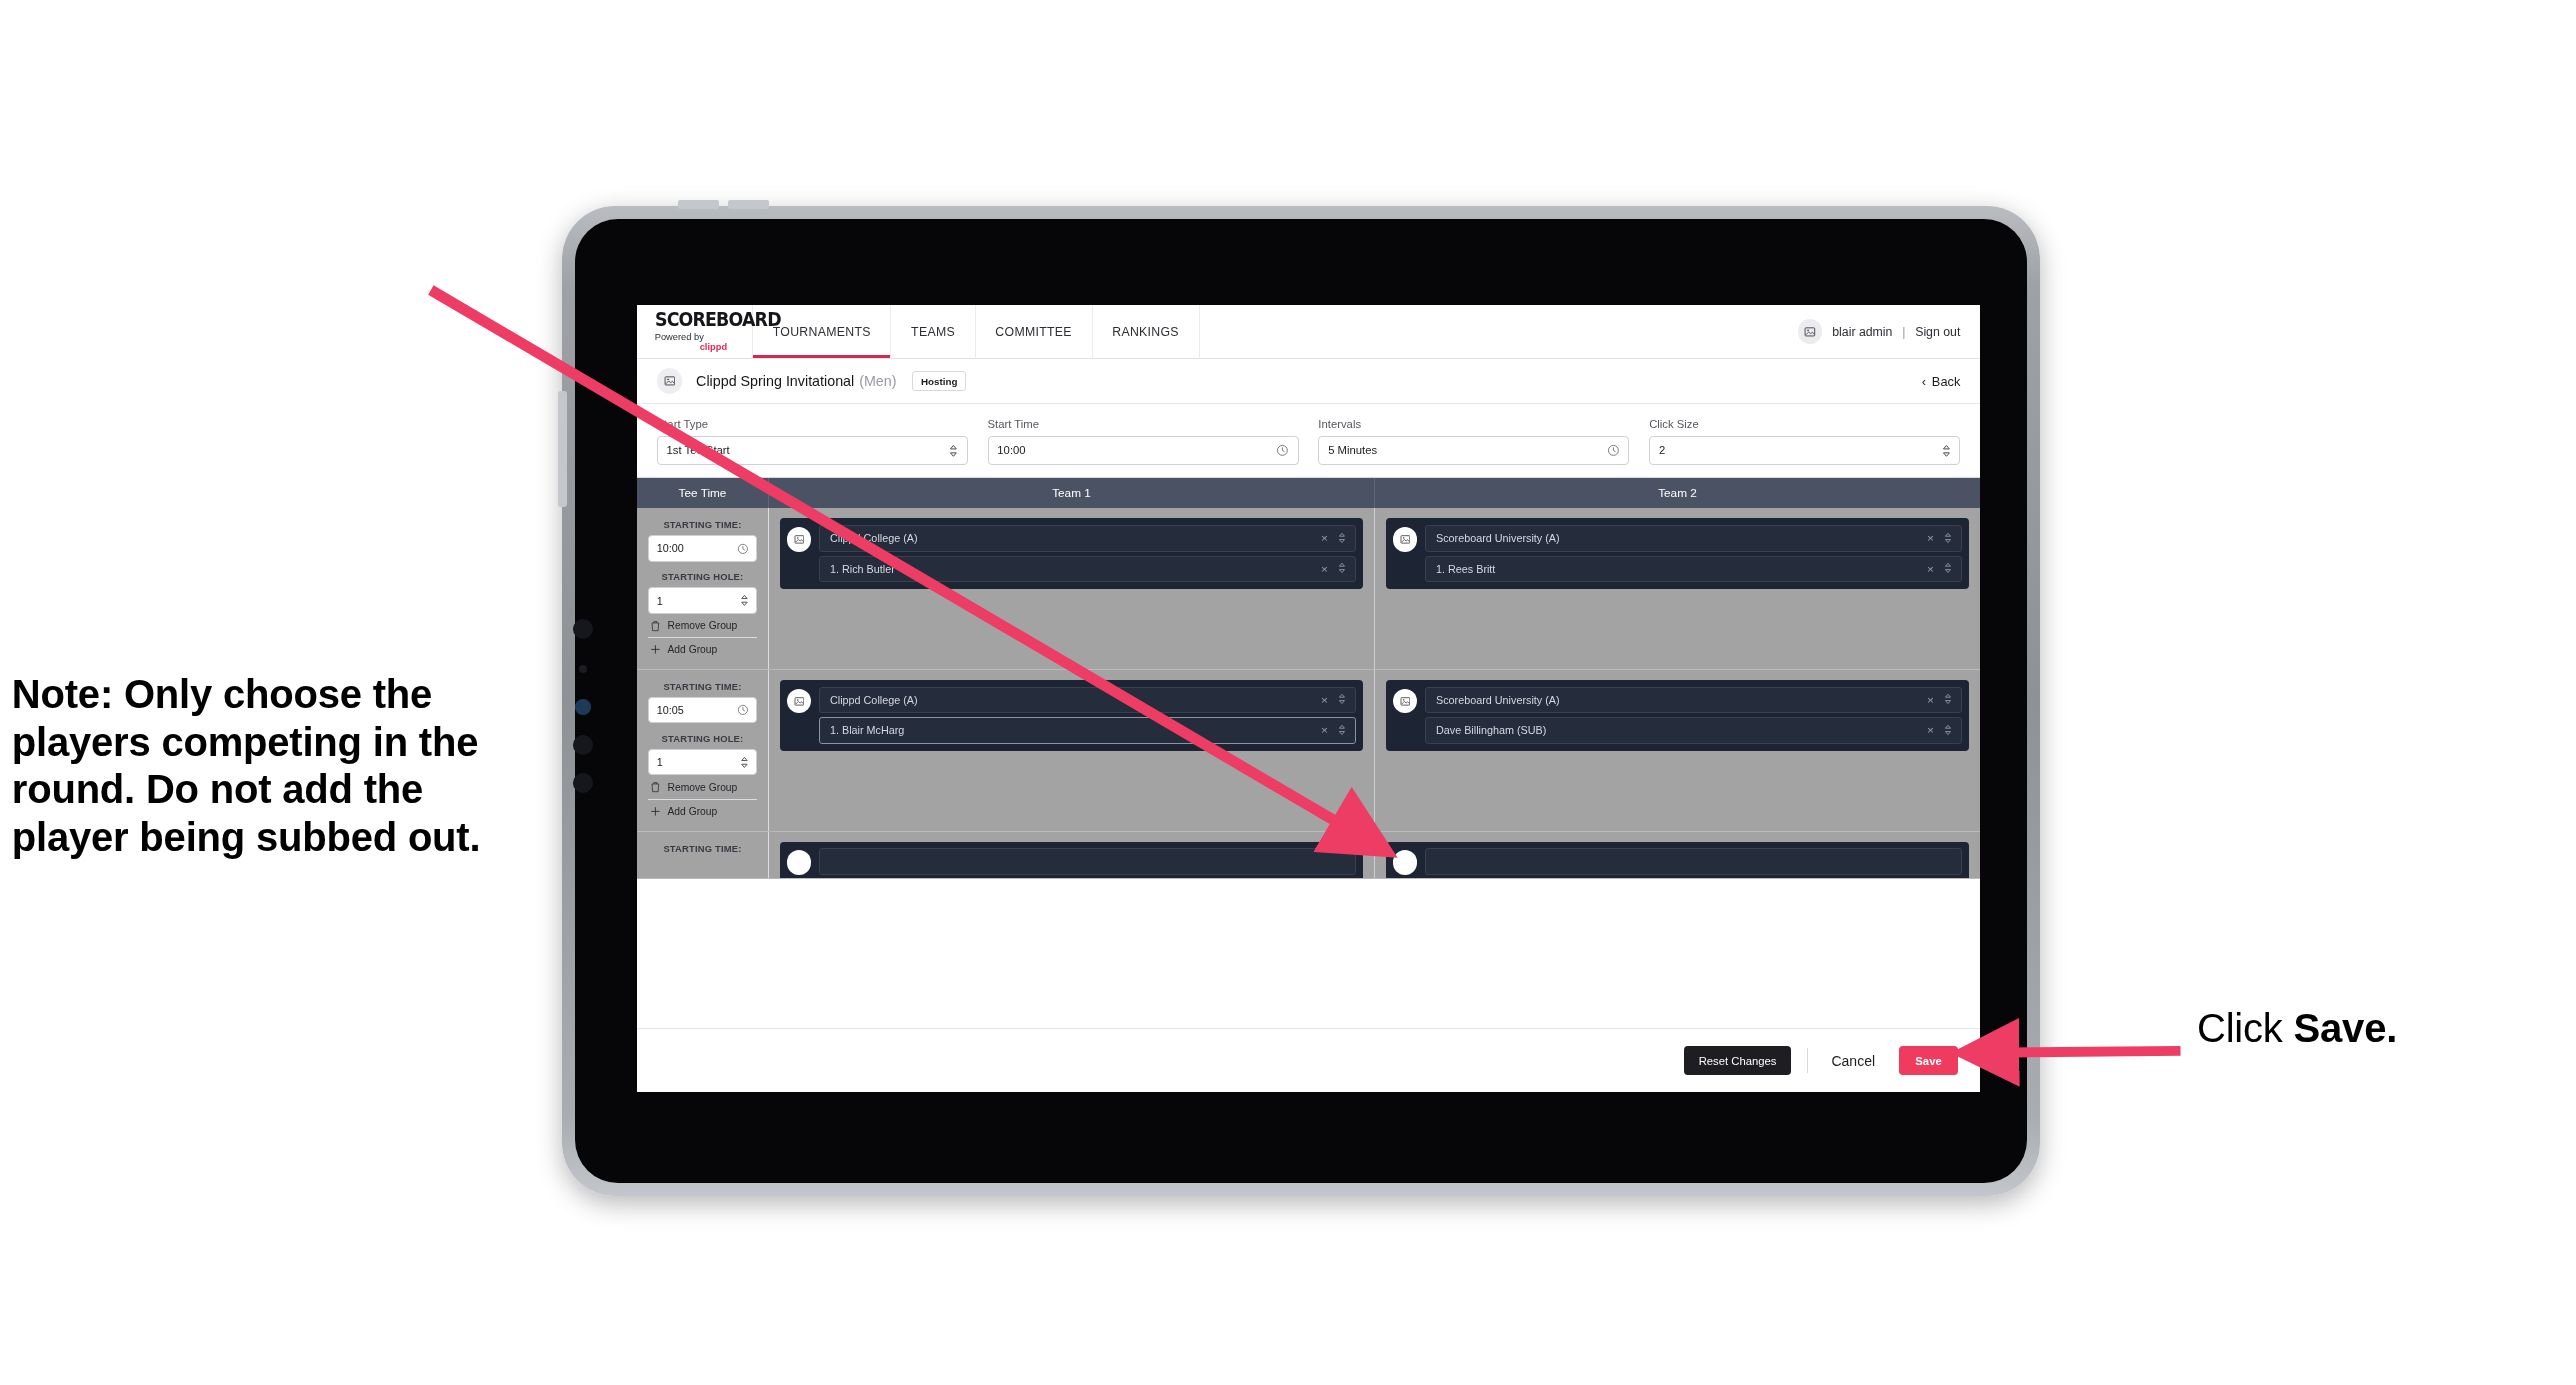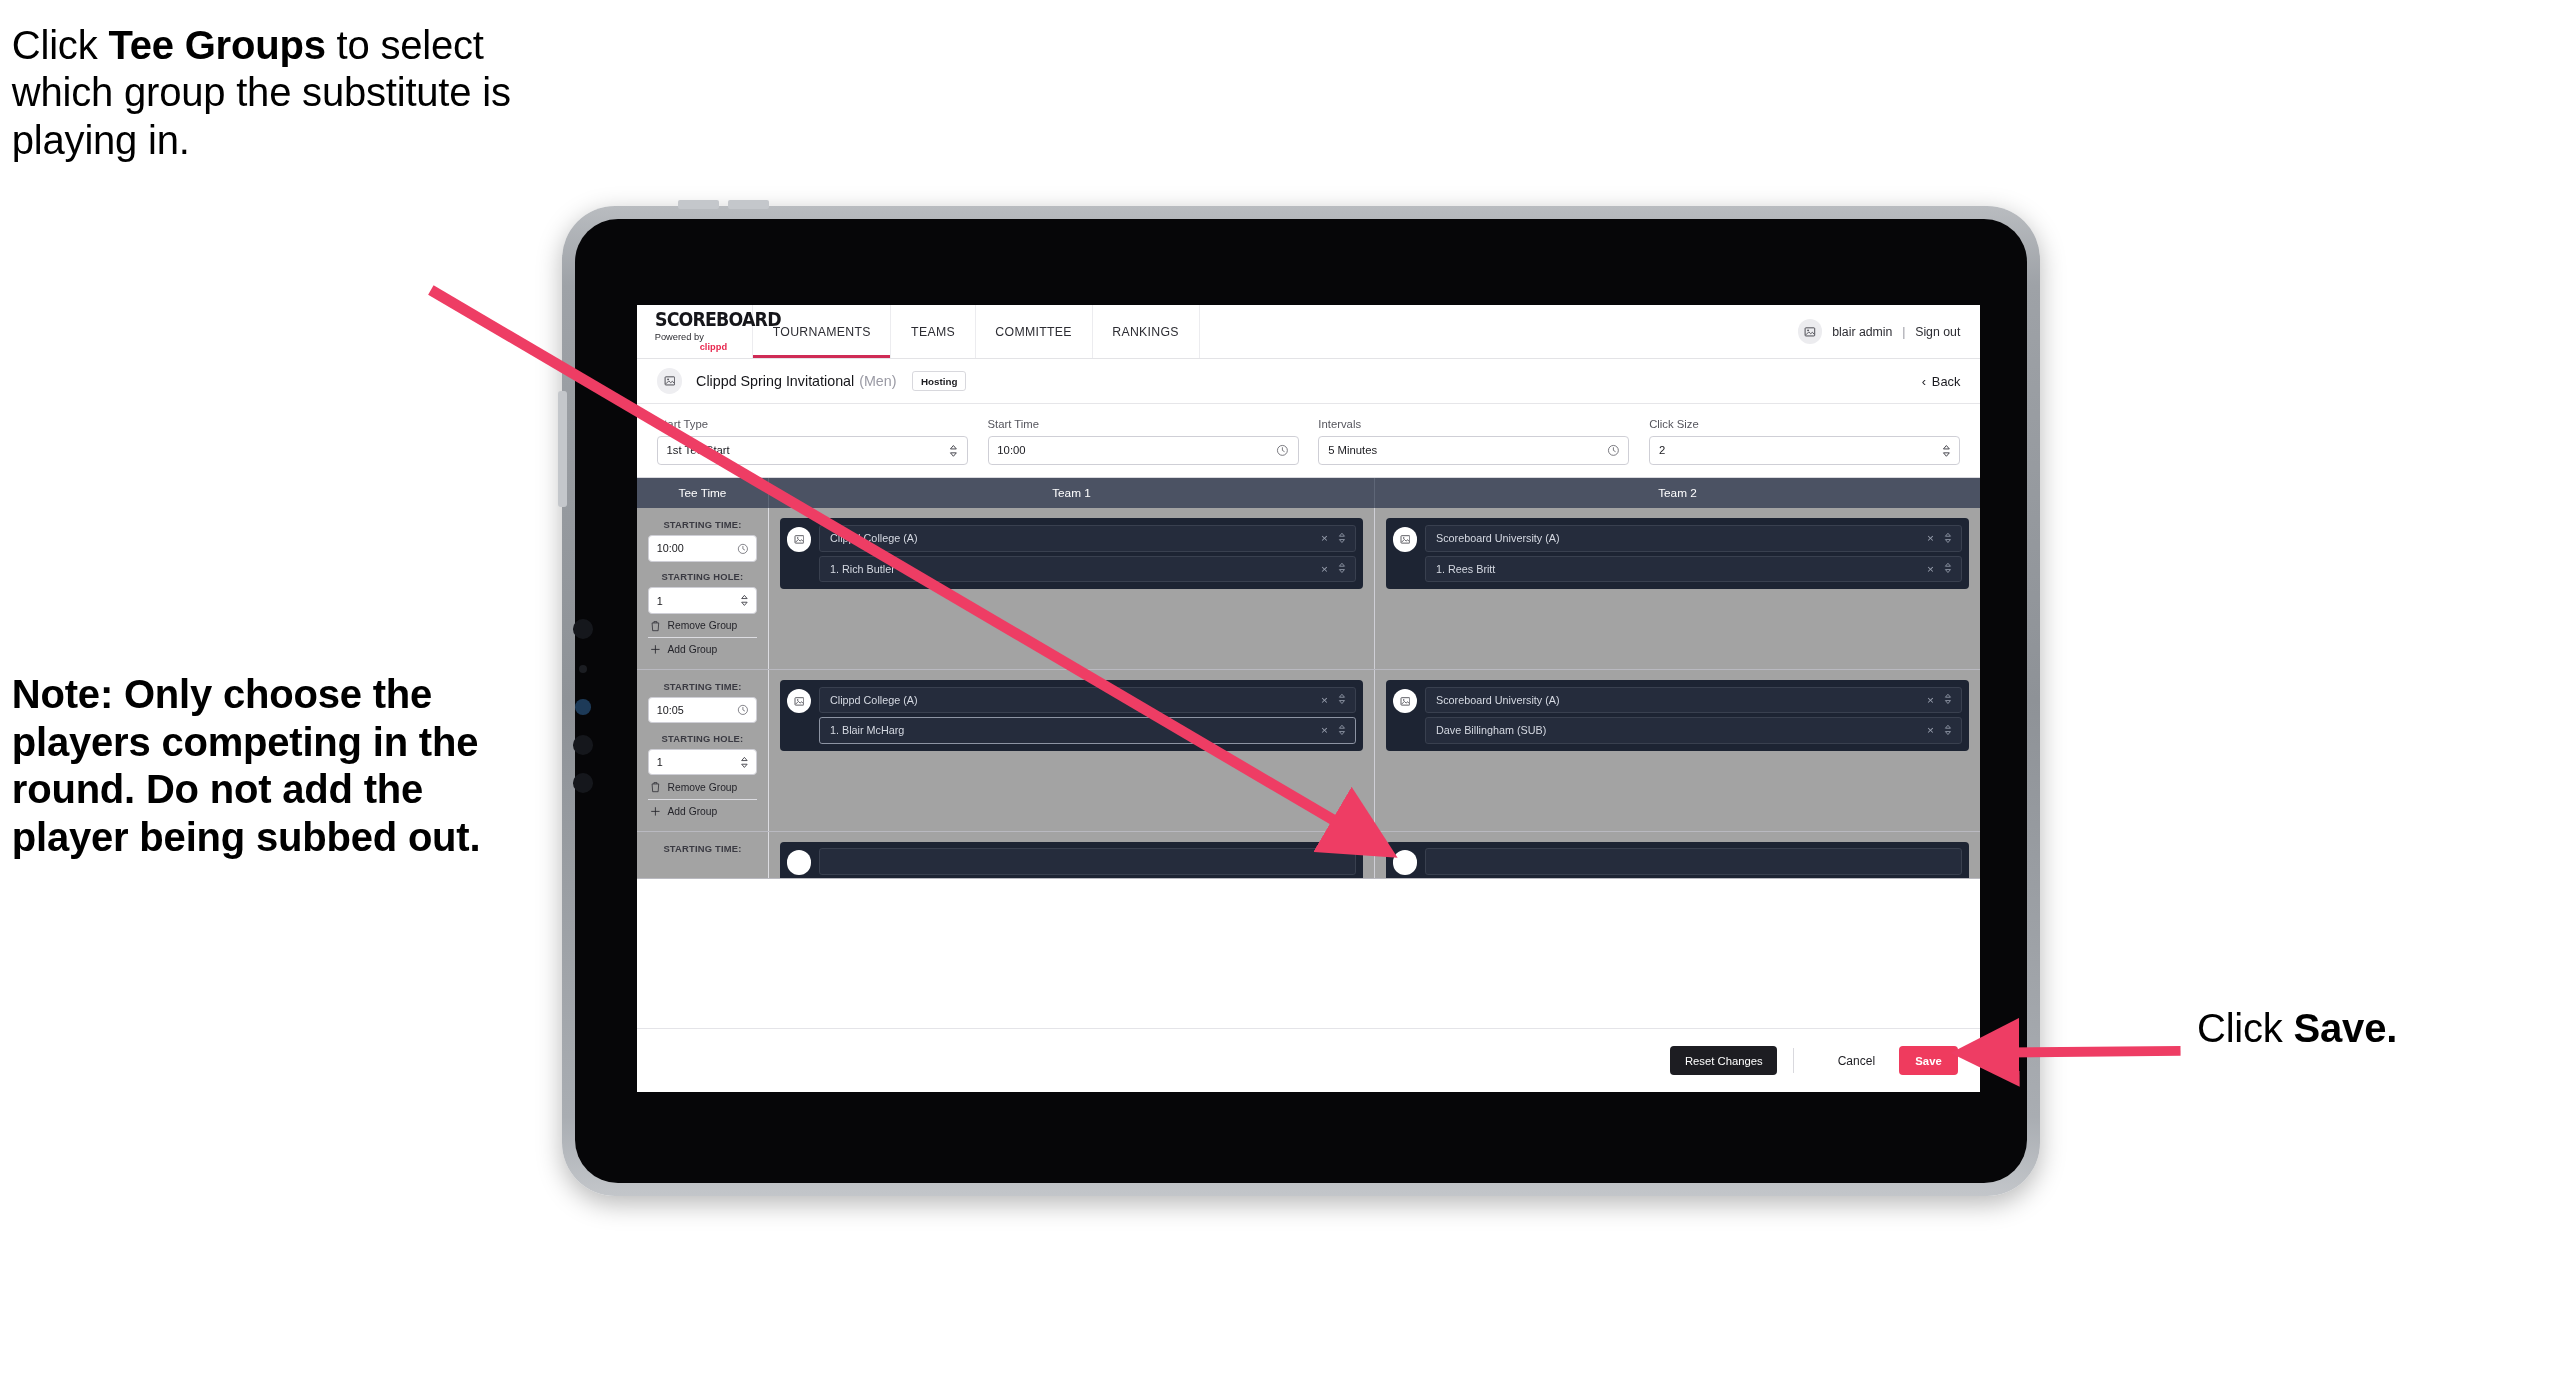--- a/index.html
+++ b/index.html
@@ -196,35 +196,32 @@
   #footer {
     position:absolute; left:0; right:0; bottom:0; height:64px; background:#fff;
     border-top:1px solid #e4e4e8;
     display:flex; align-items:center; justify-content:flex-end; gap:15.7px; padding-right:21.6px;
   }
   .btn-reset {
     background:#1d1d22; color:#fff; font-size:11.3px; border-radius:3.9px;
     padding:8.8px 14.7px; border:none; cursor:pointer;
   }
   .vbar { width:1px; height:25.6px; background:#d9d9de; }
-  .btn-cancel { background:transparent; border:none; font-size:12px; color:#1d1d22; cursor:pointer; padding:8.8px 7.9px;margin-left:20px; }
+  .btn-cancel { background:transparent; border:none; font-size:14px; color:#1d1d22; cursor:pointer; padding:8.8px 7.9px; }
   .btn-save {
     background:#ef3b5e; color:#fff; font-size:11.3px; font-weight:700;
     border:none; border-radius:3.9px; padding:8.8px 16.7px; cursor:pointer;
   }
   .ico { display:inline-flex; align-items:center; justify-content:center; }
 </style>
 </head>
 <body>
 
 <div id="stage">
 
-  <div class="annot" id="annot-tee-groups">
-    <span>Click </span><b>Tee Groups</b><span> to select which group the substitute is playing in.</span>
-  </div>
 
   <div class="annot" id="annot-note">Note: Only choose the players competing in the round. Do not add the player being subbed out.</div>
 
   <div class="annot" id="annot-save">
     <span>Click </span><b>Save.</b>
   </div>
 
   <div id="tablet">
     <div id="tablet-screen"></div>
   </div>

